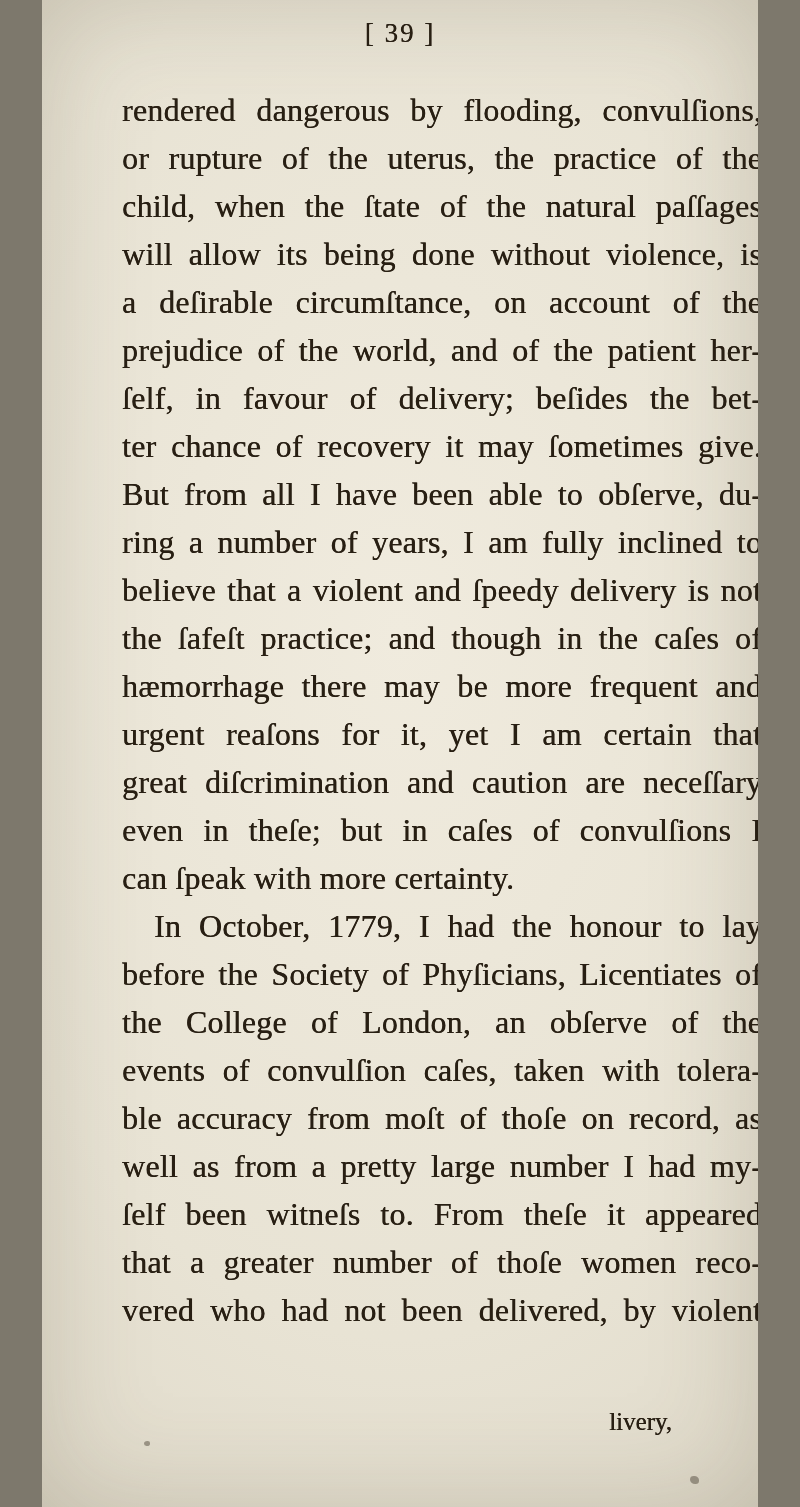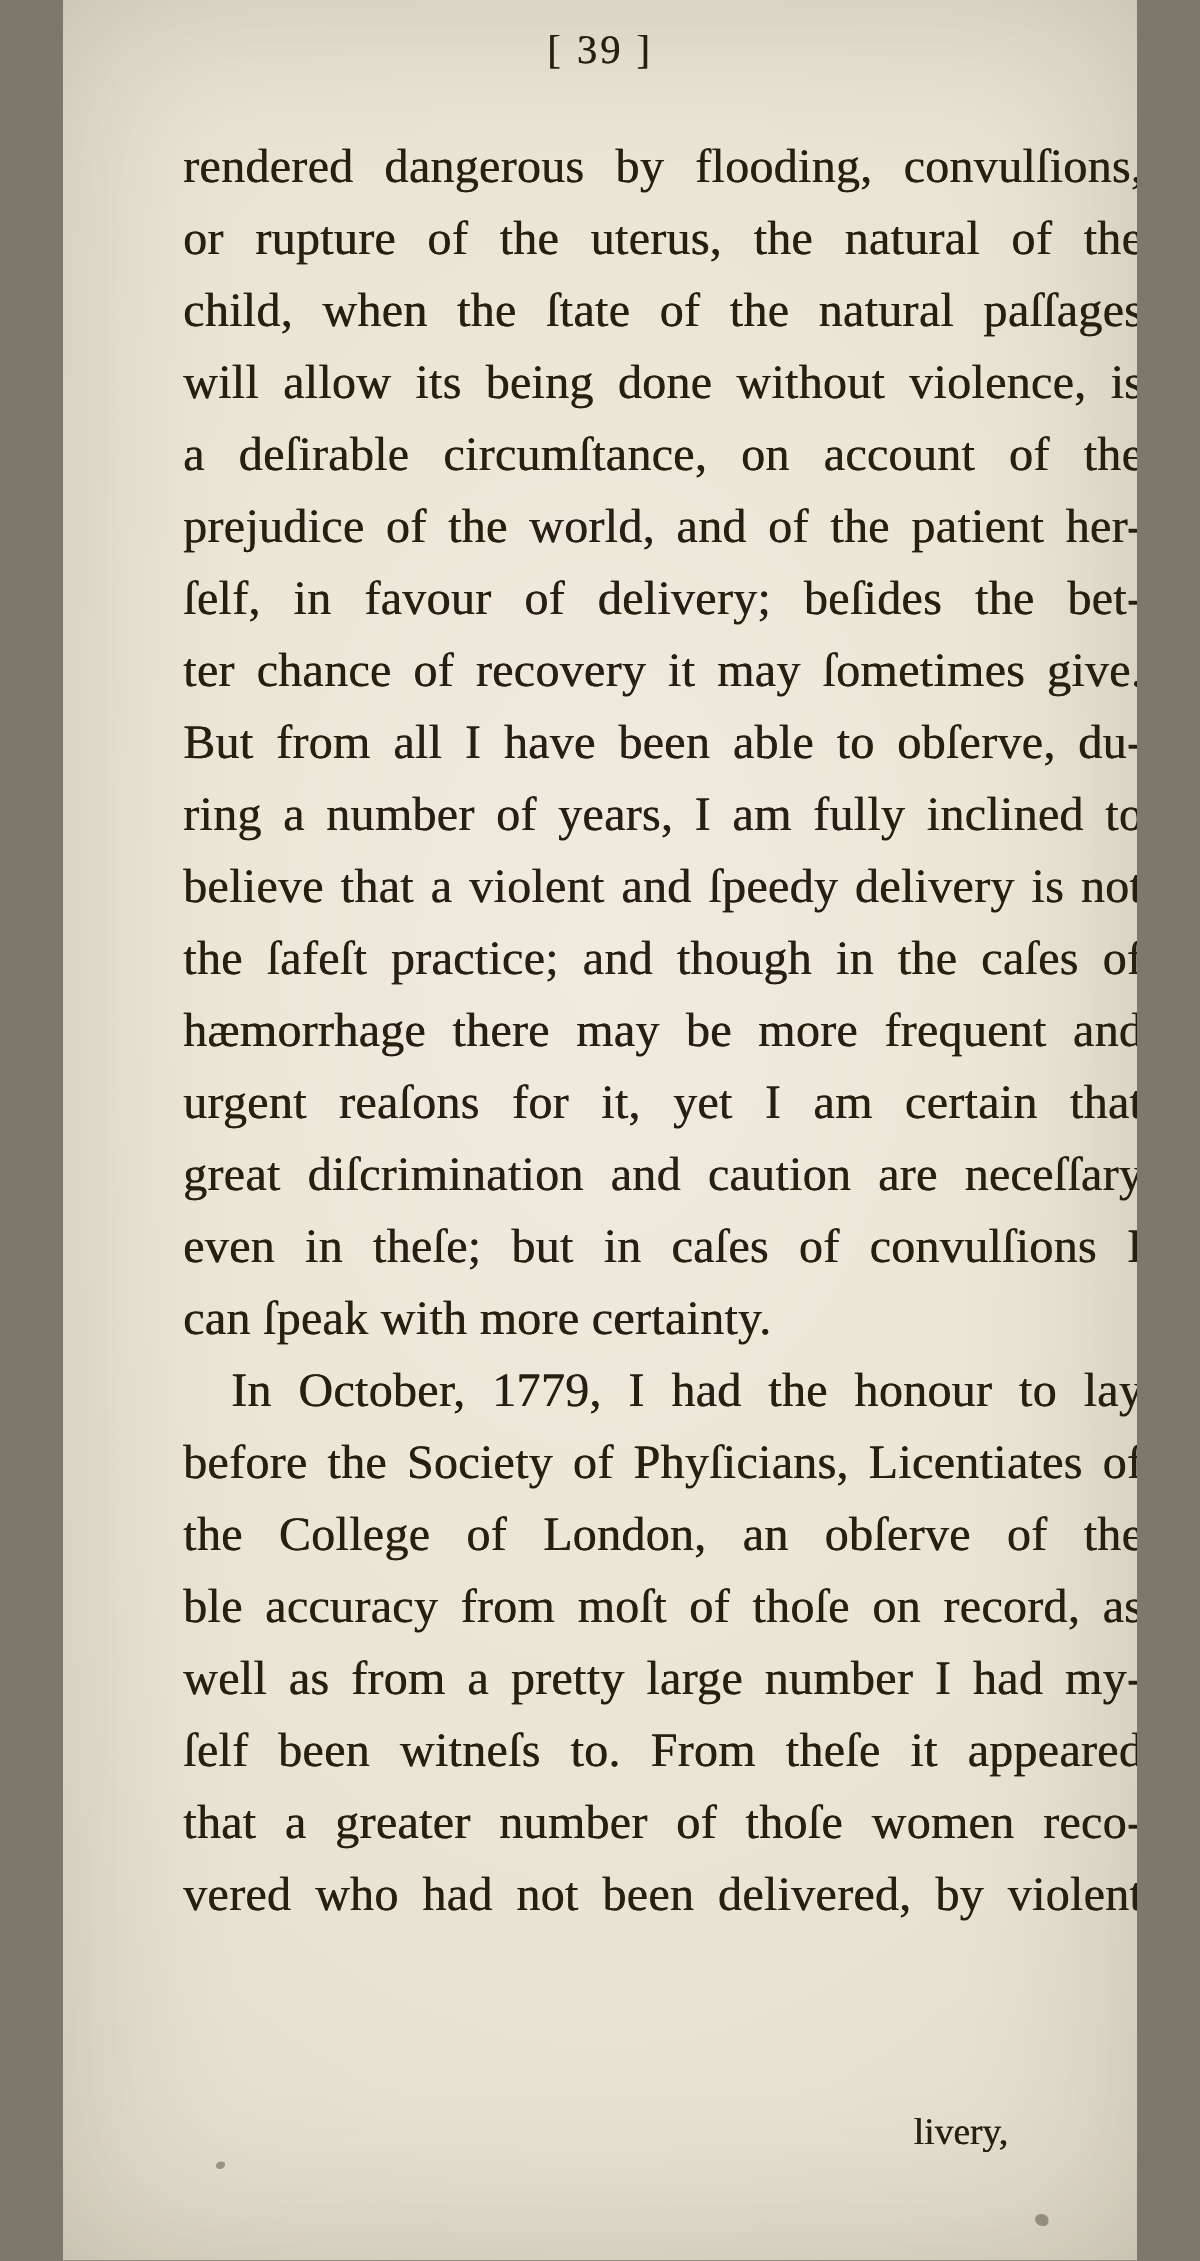--- a/index.html
+++ b/index.html
@@ -87,21 +87,21 @@
 <body>
 
 <div class="sheet">
 
   <header class="folio">[ 39 ]</header>
 
   <main class="textblock">
 
     <p class="para">
       <span class="line">rendered dangerous by flooding, convulſions,</span>
-      <span class="line">or rupture of the uterus, the natural of the</span>
+      <span class="line">or rupture of the uterus, the practice of the</span>
       <span class="line">child, when the ſtate of the natural paſſages</span>
       <span class="line">will allow its being done without violence, is</span>
       <span class="line">a deſirable circumſtance, on account of the</span>
       <span class="line">prejudice of the world, and of the patient her-</span>
       <span class="line">ſelf, in favour of delivery; beſides the bet-</span>
       <span class="line">ter chance of recovery it may ſometimes give.</span>
       <span class="line">But from all I have been able to obſerve, du-</span>
       <span class="line">ring a number of years, I am fully inclined to</span>
       <span class="line">believe that a violent and ſpeedy delivery is not</span>
       <span class="line">the ſafeſt practice; and though in the caſes of</span>
@@ -109,20 +109,21 @@
       <span class="line">urgent reaſons for it, yet I am certain that</span>
       <span class="line">great diſcrimination and caution are neceſſary</span>
       <span class="line">even in theſe; but in caſes of convulſions I</span>
       <span class="line short">can ſpeak with more certainty.</span>
     </p>
 
     <p class="para">
       <span class="line indent">In October, 1779, I had the honour to lay</span>
       <span class="line">before the Society of Phyſicians, Licentiates of</span>
       <span class="line">the College of London, an obſerve of the</span>
+      <span class="line">events of convulſion caſes, taken with tolera-</span>
       <span class="line">ble accuracy from moſt of thoſe on record, as</span>
       <span class="line">well as from a pretty large number I had my-</span>
       <span class="line">ſelf been witneſs to. From theſe it appeared</span>
       <span class="line">that a greater number of thoſe women reco-</span>
       <span class="line">vered who had not been delivered, by violent</span>
     </p>
 
   </main>
 
   <div class="catchword">livery,</div>

